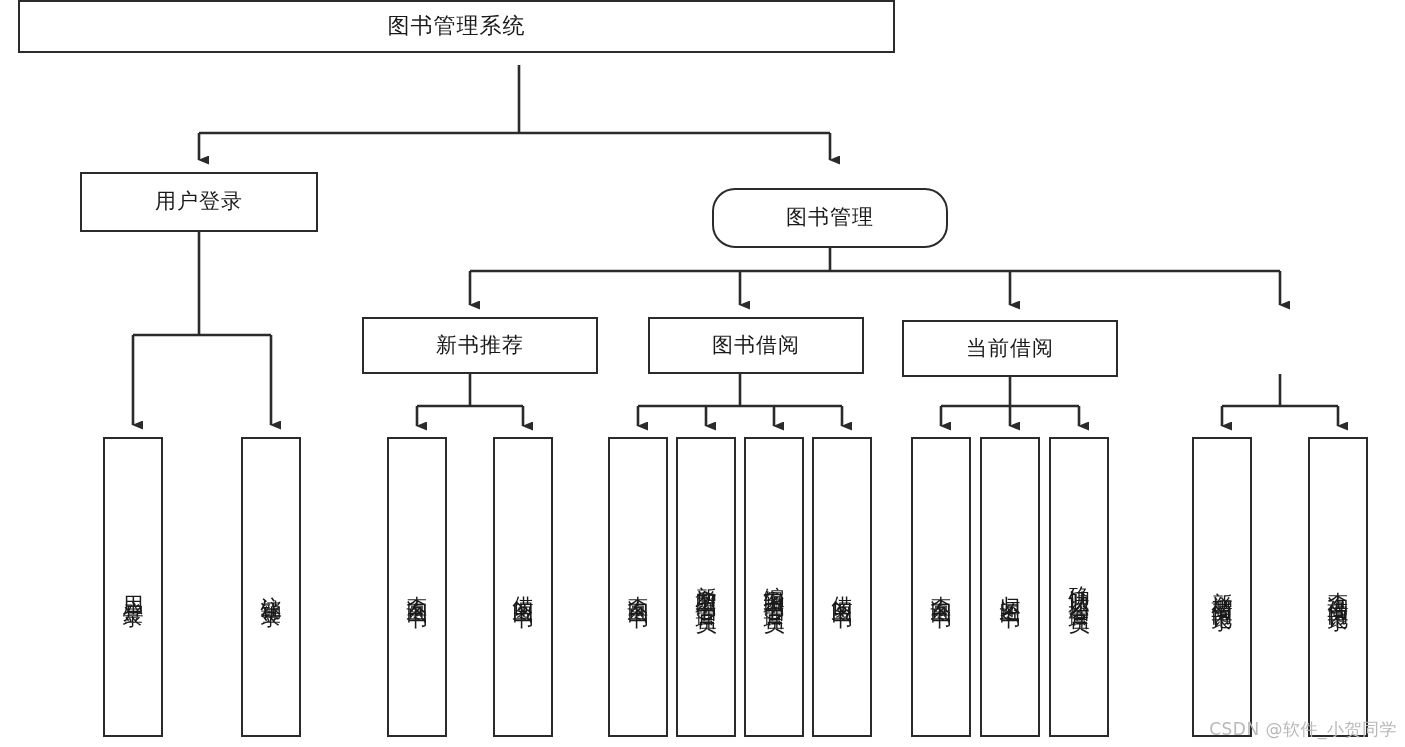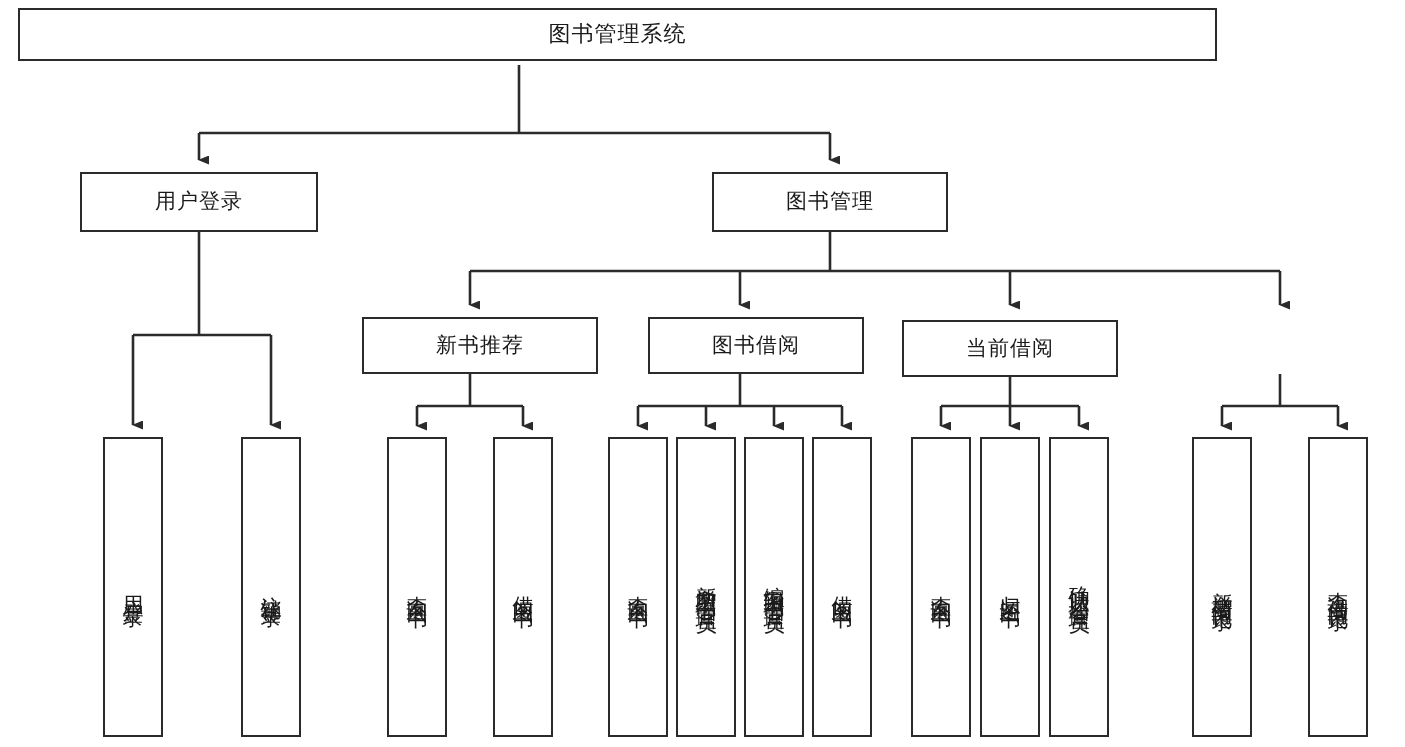--- a/index.html
+++ b/index.html
@@ -123,28 +123,28 @@
       <path d="M1010,406 L1010,426" marker-end="url(#arrowhead)"></path>
       <path d="M1079,406 L1079,426" marker-end="url(#arrowhead)"></path>
 
       <path d="M1280,374 L1280,406"></path>
       <path d="M1222,406 L1338,406"></path>
       <path d="M1222,406 L1222,426" marker-end="url(#arrowhead)"></path>
       <path d="M1338,406 L1338,426" marker-end="url(#arrowhead)"></path>
     </g>
   </svg>
 
-  <div class="node horizontal root" style="left:18px; top:8px; width:1199px; height:53px;">
+  <div class="node horizontal root" style="left:18px; top:0; width:877px; height:53px;">
     <span>图书管理系统</span>
   </div>
 
   <div class="node horizontal" style="left:80px; top:172px; width:238px; height:60px;">
     <span>用户登录</span>
   </div>
-  <div class="node horizontal" style="left:712px; top:172px; width:236px; height:60px;">
+  <div class="node horizontal" style="left:712px; top:188px; width:236px; height:60px;border-radius:23px;">
     <span>图书管理</span>
   </div>
 
   <div class="node horizontal" style="left:362px; top:317px; width:236px; height:57px;">
     <span>新书推荐</span>
   </div>
   <div class="node horizontal" style="left:632px; top:317px; width:216px; height:57px;margin-left:16px;">
     <span>图书借阅</span>
   </div>
   <div class="node horizontal" style="left:902px; top:320px; width:216px; height:57px;">
@@ -188,14 +188,15 @@
     <span class="vlabel">确认归还（管理员）</span>
   </div>
 
   <div class="node vertical" style="left:1192px; top:437px; width:60px; height:300px;">
     <span class="vlabel">新增借阅记录</span>
   </div>
   <div class="node vertical" style="left:1308px; top:437px; width:60px; height:300px;">
     <span class="vlabel">查询借阅记录</span>
   </div>
 
+  <div class="watermark">CSDN @软件_小贺同学</div>
 
 </div>
 
 </body></html>

